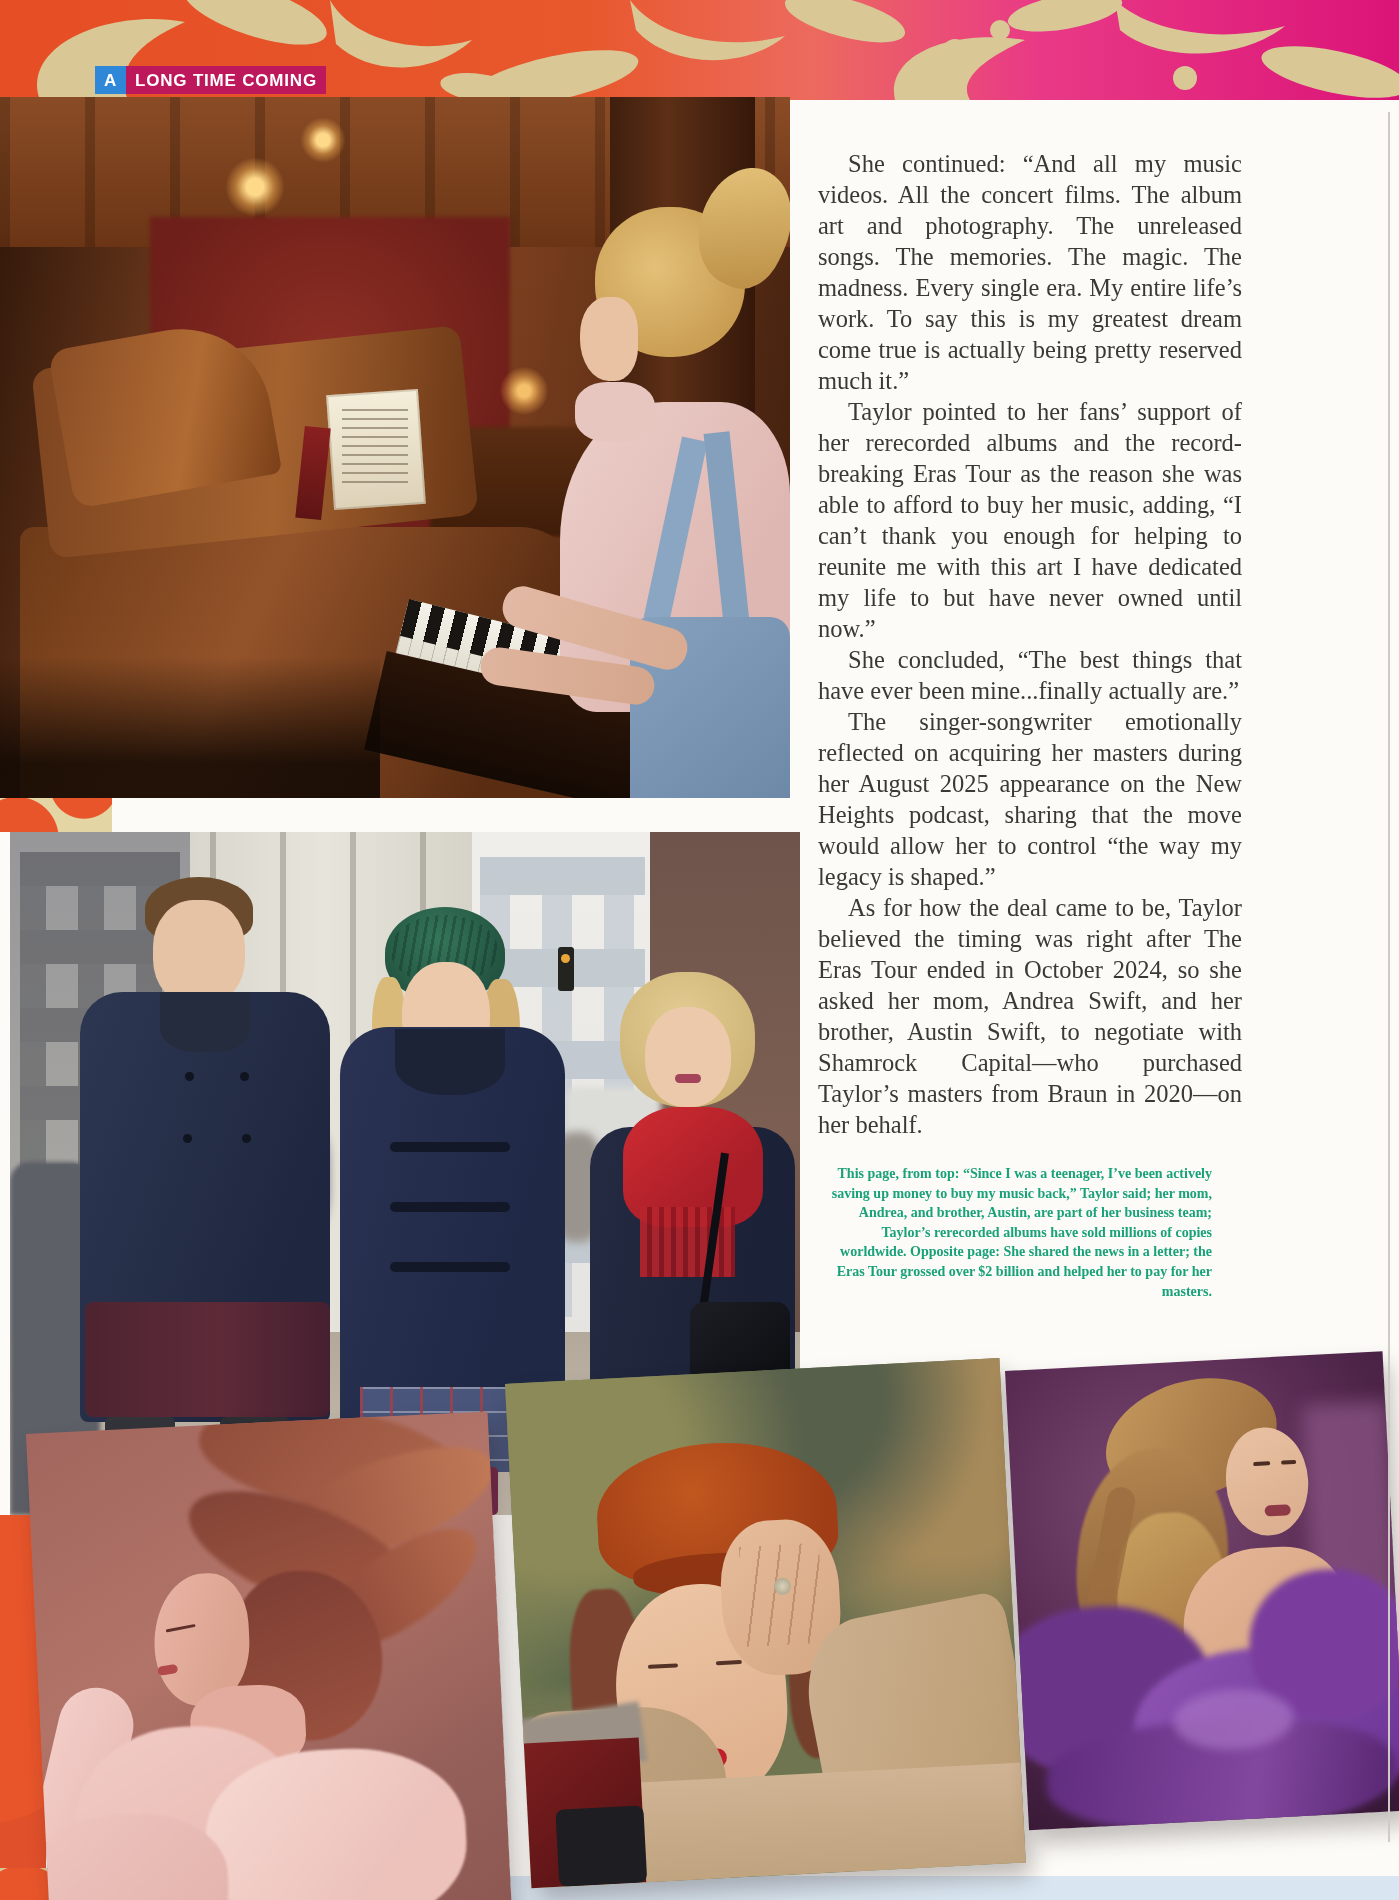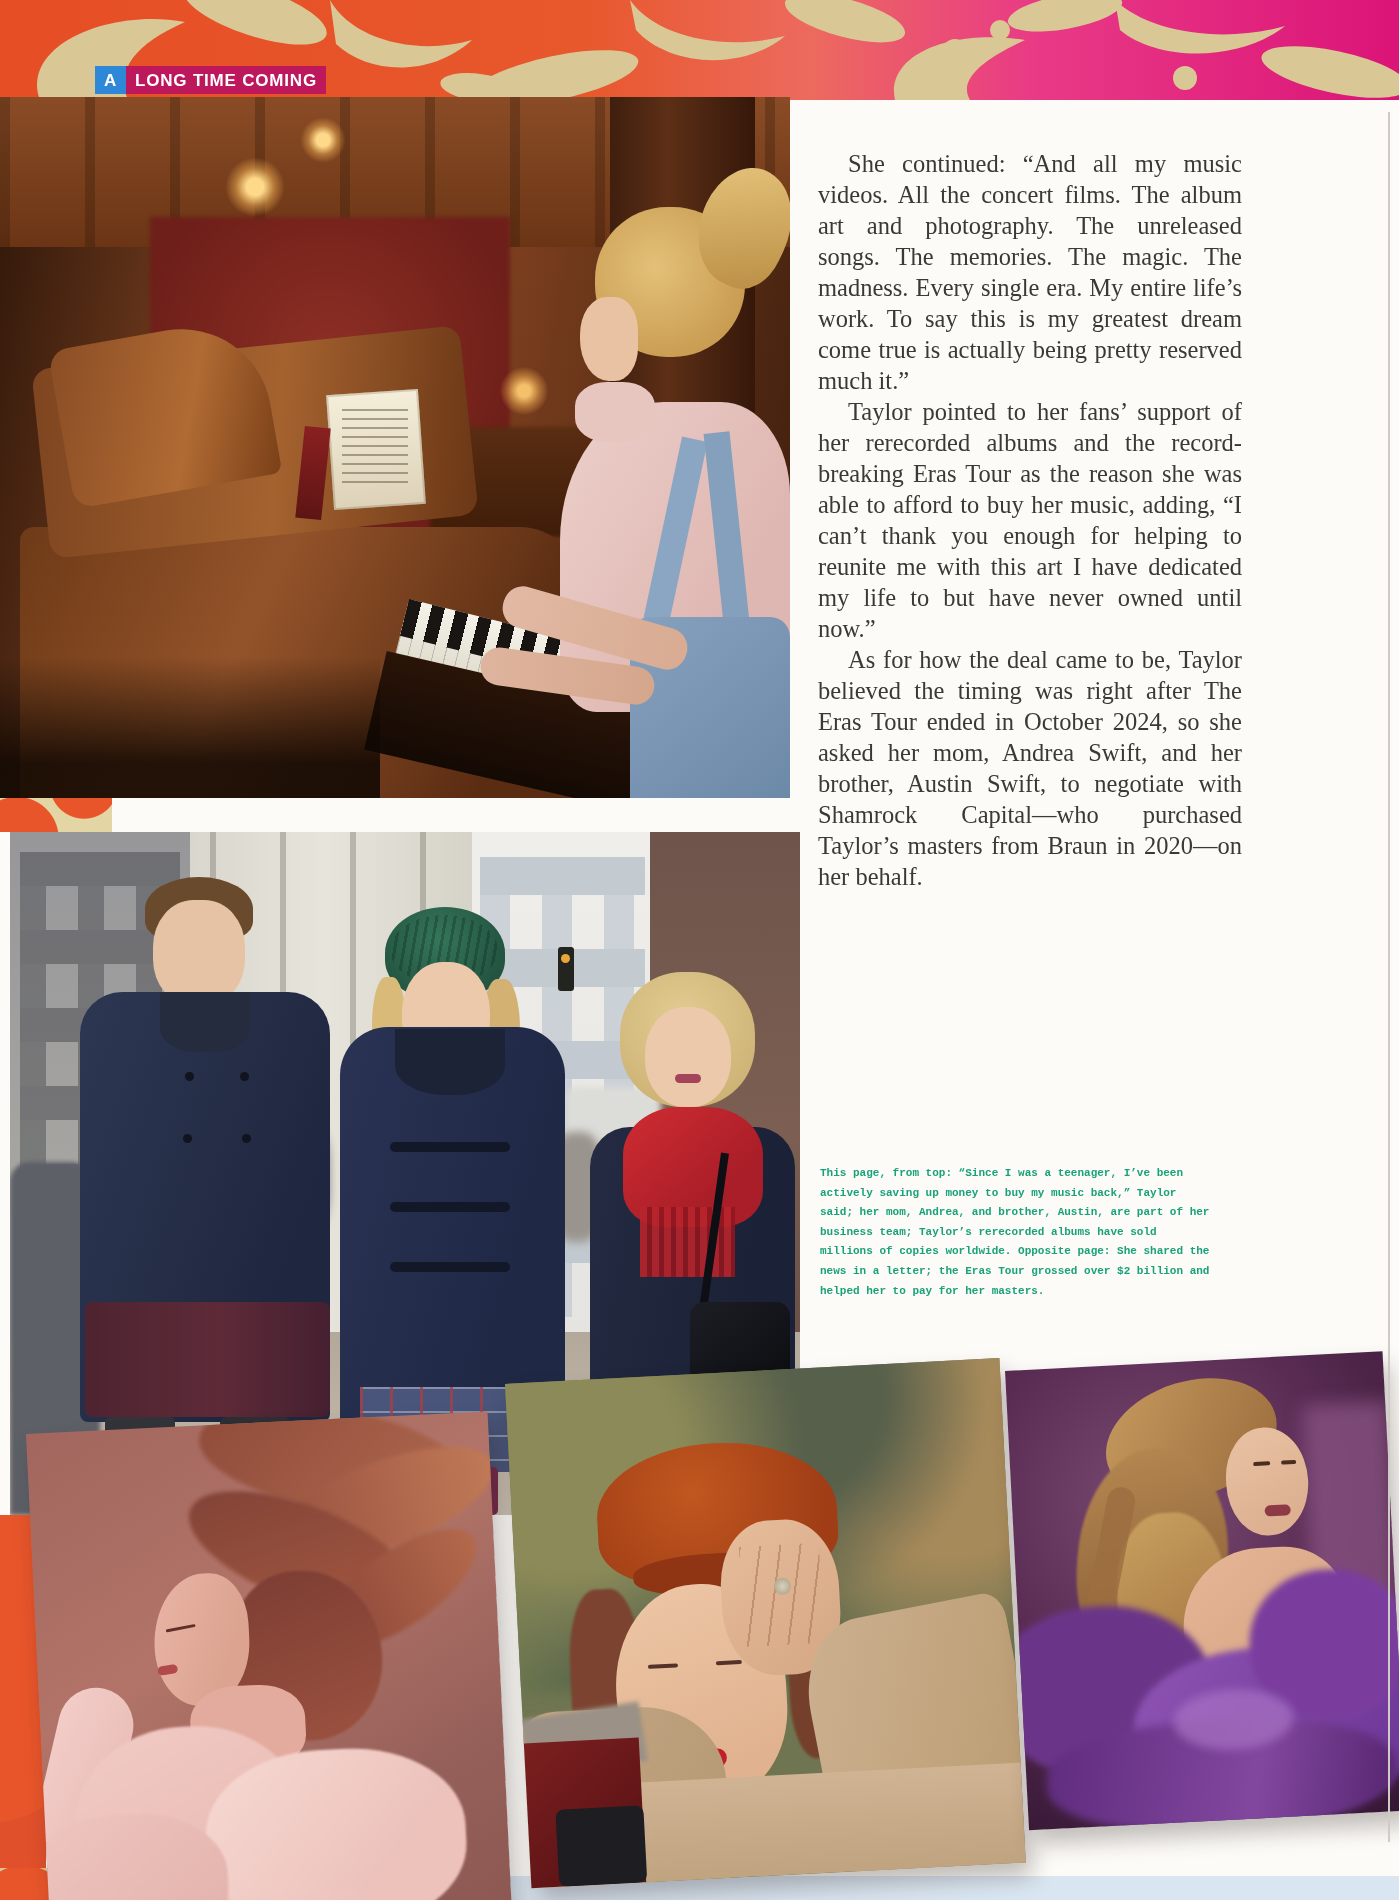--- a/index.html
+++ b/index.html
@@ -13,22 +13,22 @@
   
   .badge{display:flex;font-family:"Liberation Sans",sans-serif;font-weight:bold;
          font-size:17px;letter-spacing:.8px;color:#fff;line-height:1}
   .badge .seg{padding:6px 9px 5px 9px}
   .badge .seg-a{background:#2f87d8}
   .badge .seg-rest{background:#be185d}
   
   .article p{margin:0;text-indent:30px;text-align:justify;
              font-size:24.5px;line-height:31px;color:#3a3936}
   
-  .caption{font-family:Liberation Mono, monospace;font-weight:bold;
-           font-size:11px;line-height:19.6px;color:#19a27a;text-align:left}
+  .caption{font-family:Liberation Serif, serif;font-weight:bold;
+           font-size:14px;line-height:19.6px;color:#19a27a;text-align:right}
   
   .wm{font-family:"Liberation Sans",sans-serif;font-weight:bold;font-size:31px;
       letter-spacing:1px;color:rgba(255,255,255,.78);
       text-shadow:0 1px 3px rgba(60,40,40,.35)}
   .album{box-shadow:6px 14px 22px rgba(40,25,25,.28)}
 </style>
 </head>
 <body>
 
 <div id="page">
@@ -251,20 +251,22 @@
       <div class="s" style="left:120px;top:200px;width:8px;height:230px;transform:rotate(8deg);
            background:#0e0f14"></div>
       <div class="s" style="left:105px;top:350px;width:100px;height:145px;border-radius:14px;
            background:linear-gradient(140deg,#1d1e24,#0d0e12 70%)"></div>
     </div>
   </div>
 
   <div class="a article" style="left:818px;top:148px;width:424px">
     <p>She continued: “And all my music videos. All the concert films. The album art and photography. The unreleased songs. The memories. The magic. The madness. Every single era. My entire life’s work. To say this is my greatest dream come true is actually being pretty reserved much it.”</p>
     <p>Taylor pointed to her fans’ support of her rerecorded albums and the record-breaking Eras Tour as the reason she was able to afford to buy her music, adding, “I can’t thank you enough for helping to reunite me with this art I have dedicated my life to but have never owned until now.”</p>
+    <p>She concluded, “The best things that have ever been mine...finally actually are.”</p>
+    <p>The singer-songwriter emotionally reflected on acquiring her masters during her August 2025 appearance on the New Heights podcast, sharing that the move would allow her to control “the way my legacy is shaped.”</p>
     <p>As for how the deal came to be, Taylor believed the timing was right after The Eras Tour ended in October 2024, so she asked her mom, Andrea Swift, and her brother, Austin Swift, to negotiate with Shamrock Capital—who purchased Taylor’s masters from Braun in 2020—on her behalf.</p>
   </div>
 
   <div class="a caption" style="left:820px;top:1164px;width:392px">This page, from top: “Since I was a teenager, I’ve been actively saving up money to buy my music back,” Taylor said; her mom, Andrea, and brother, Austin, are part of her business team; Taylor’s rerecorded albums have sold millions of copies worldwide. Opposite page: She shared the news in a letter; the Eras Tour grossed over $2 billion and helped her to pay for her masters.</div>
 
   <div class="a" style="left:0;top:1515px;width:46px;height:362px;
        background:radial-gradient(circle at -60% 18%,#e8552b 0 70%,transparent 71%),
                   radial-gradient(circle at -30% 55%,#e8552b 0 52%,transparent 53%),
                   radial-gradient(circle at -50% 88%,#e0502a 0 60%,transparent 61%),#ead9ac"></div>
   <div class="a" style="left:0;top:1868px;width:118px;height:32px;

